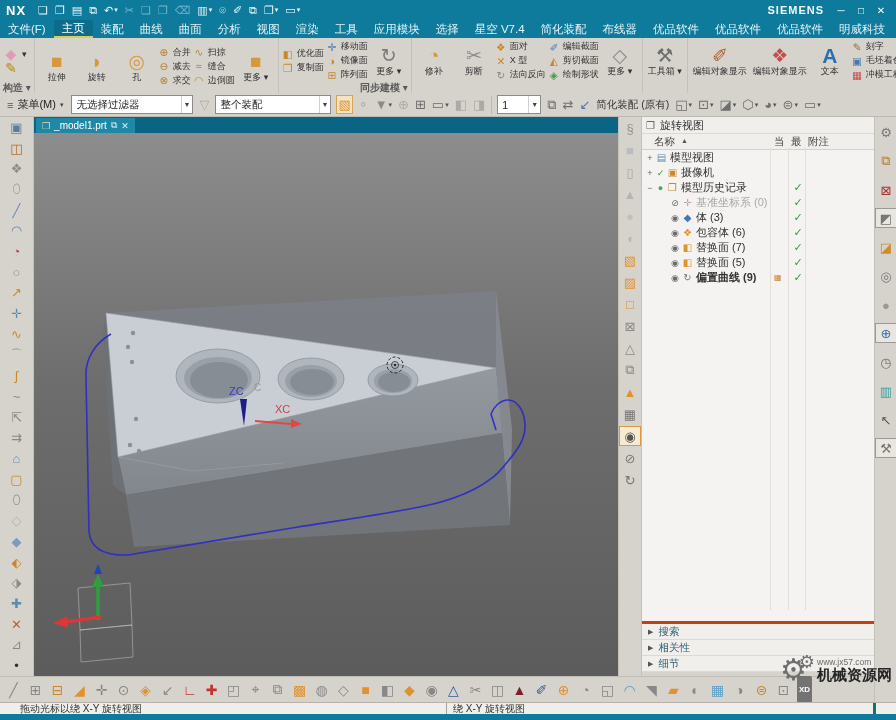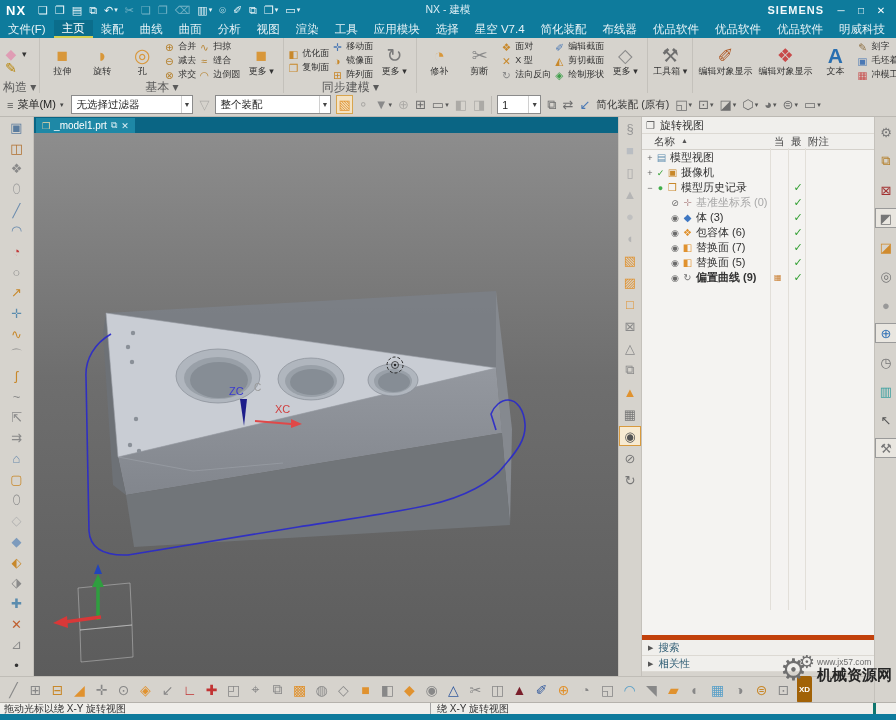--- a/index.html
+++ b/index.html
@@ -16,21 +16,21 @@
   .brand{font-weight:bold;font-size:11px;letter-spacing:1px;color:#f2f8fa;}
   .winbtn{font-size:10px;color:#fff;width:14px;text-align:center;}
   
   .menubar{position:absolute;top:20px;left:0;width:896px;height:18px;background:#0e7b9c;display:flex;align-items:stretch;color:#e6f2f6;font-size:11.5px;z-index:9;}
   .menu-item{padding:0 8px;display:flex;align-items:center;white-space:nowrap;}
   .menu-item.active{background:#0b6d8b;color:#fff;border-bottom:2px solid #d3d052;padding-bottom:0;}
   
   .ribbon{position:absolute;top:38px;left:0;width:896px;height:55px;background:#d6d3cd;border-bottom:1px solid #b9b6b0;display:flex;z-index:8;}
   .rgroup{display:flex;flex-direction:column;border-right:1px solid #c4c1bb;padding:1px 3px 0 3px;}
   .rgc{flex:1;display:flex;align-items:stretch;gap:2px;}
-  .rgl{height:11px;font-size:12px;color:#5a5a5a;text-align:center;line-height:11px;white-space:nowrap;}
+  .rgl{height:11px;font-size:10px;color:#5a5a5a;text-align:right;line-height:11px;white-space:nowrap;font-weight:bold;}
   .rbig{min-width:34px;display:flex;flex-direction:column;align-items:center;justify-content:center;padding:0 2px;}
   .rbig .g{font-size:19px;line-height:21px;}
   .rbig .g.txt{font-size:21px;font-weight:bold;}
   .rbig .l{font-size:9px;color:#333;white-space:nowrap;line-height:10px;}
   .rcol{display:flex;flex-direction:column;justify-content:center;}
   .rsmall{display:flex;align-items:center;gap:3px;height:14px;font-size:9px;color:#333;white-space:nowrap;}
   .rsmall .g{font-size:10.5px;width:12px;text-align:center;}
   .rsmall.noLabel .g{font-size:14px;width:16px;}
   
   .quickbar{position:absolute;top:93px;left:0;width:896px;height:24px;background:#d6d3cd;border-bottom:1px solid #bcb9b3;display:flex;align-items:center;gap:5px;padding-left:4px;box-sizing:border-box;z-index:8;}
@@ -71,30 +71,30 @@
   .nrow{height:15px;display:flex;align-items:center;position:relative;white-space:nowrap;}
   .nrow .exp{width:10px;text-align:center;font-size:9px;color:#666;}
   .nrow .eye{width:12px;text-align:center;font-size:9px;color:#6a6a6a;}
   .nrow .pre{width:11px;text-align:center;font-size:9px;}
   .nrow .ticon{width:13px;text-align:center;font-size:10px;}
   .nrow .lb{margin-left:2px;font-size:11px;}
   .nrow .lb.muted{color:#a8a8a8;}
   .nrow .lb.bold{font-weight:bold;}
   .nrow .chk{position:absolute;left:150px;width:14px;text-align:center;color:#2f9e2f;font-weight:bold;font-size:11px;}
   .nrow .badge{position:absolute;left:133px;width:10px;font-size:8px;color:#c87a2a;}
-  .nav-sections{position:absolute;left:0;right:0;bottom:0;border-top:5px solid #c2410c;background:#f0efec;}
+  .nav-sections{position:absolute;left:0;right:0;bottom:0;border-top:3px solid #c2410c;background:#f0efec;}
   .nsec{height:15px;display:flex;align-items:center;gap:5px;padding-left:7px;border-bottom:1px solid #dcd9d3;}
   .nsec .tri{font-size:7px;color:#555;}
   .nsec .lb{font-size:10.5px;color:#2e5d74;}
   
   .bbar{position:absolute;left:0;top:676px;width:874px;height:26px;background:#d6d3cd;border-top:1px solid #c0bdb7;display:flex;align-items:center;gap:5px;padding-left:5px;box-sizing:border-box;z-index:6;}
   .bbar .gi{font-size:14px;color:#777;width:17px;text-align:center;}
-  .xd-badge{background:#a16207;color:#fff;font-size:8px;font-weight:bold;padding:9px 2px;border-radius:2px;}
+  .xd-badge{background:#737373;color:#fff;font-size:8px;font-weight:bold;padding:9px 2px;border-radius:2px;}
   .statusbar{position:absolute;left:0;top:702px;width:896px;height:12px;background:#efeeea;border-top:1px solid #b5b2ac;display:flex;font-size:10px;color:#333;z-index:6;}
-  .st-left{width:426px;padding-left:4px;border-right:1px solid #a3a3a3;display:flex;align-items:center;}
+  .st-left{width:426px;padding-left:20px;border-right:1px solid #a3a3a3;display:flex;align-items:center;}
   .st-right{flex:1;padding-left:6px;display:flex;align-items:center;border-right:3px solid #0f766e;}
   .st-end{width:20px;}
   .teal-strip{position:absolute;left:0;top:714px;width:896px;height:6px;background:#0e7b9c;z-index:6;}
   
   .watermark{position:absolute;right:4px;top:655px;display:flex;align-items:center;gap:2px;z-index:40;pointer-events:none;}
   .watermark .gear{font-size:30px;color:#6f6f6f;line-height:30px;}
   .wm-txt{display:flex;flex-direction:column;align-items:flex-start;}
   .wm-url{font-size:8.5px;color:#6b6b6b;}
   .wm-name{font-size:15px;font-weight:bold;color:#252525;line-height:16px;}
 </style>
@@ -147,21 +147,20 @@
       </div>
       <div class="gi">
         <span>❐</span>
         <span class="arr">▾</span>
       </div>
       <div class="gi">
         <span>▭</span>
         <span class="arr">▾</span>
       </div>
     </div>
-  <div class="win-title">NX - 建模</div>
   <div class="tb-right">
     <div class="brand">SIEMENS</div>
     <div id="winbtns" style="display:flex;gap:6px;">
         <span class="winbtn">─</span>
         <span class="winbtn">□</span>
         <span class="winbtn">✕</span>
       </div>
   </div>
 </div>
 
@@ -245,21 +244,20 @@
           <div class="rsmall">
             <span class="g" style="color: rgb(181, 129, 46);">◠</span>
             <span class="l">边倒圆</span>
           </div>
         </div>
         <div class="rbig">
           <div class="g" style="color: rgb(216, 151, 58);">■</div>
           <div class="l">更多 ▾</div>
         </div>
       </div>
-      <div class="rgl">基本 ▾</div>
     </div>
     <div class="rgroup">
       <div class="rgc">
         <div class="rcol">
           <div class="rsmall">
             <span class="g" style="color: rgb(200, 136, 42);">◧</span>
             <span class="l">优化面</span>
           </div>
           <div class="rsmall">
             <span class="g" style="color: rgb(200, 136, 42);">❐</span>
@@ -813,20 +811,24 @@
       </div>
     </div>
   <div class="nav-sections" id="nav-sections">
       <div class="nsec">
         <span class="tri">▶</span>
         <span class="lb">搜索</span>
       </div>
       <div class="nsec">
         <span class="tri">▶</span>
         <span class="lb">相关性</span>
+      </div>
+      <div class="nsec">
+        <span class="tri">▶</span>
+        <span class="lb">细节</span>
       </div>
     </div>
 </div>
 
 <div class="bbar" id="bottom-bar">
     <div class="gi"><span style="color: rgb(136, 136, 136);">╱</span></div>
     <div class="gi"><span style="color: rgb(136, 136, 136);">⊞</span></div>
     <div class="gi"><span style="color: rgb(200, 136, 42);">⊟</span></div>
     <div class="gi"><span style="color: rgb(224, 146, 47);">◢</span></div>
     <div class="gi"><span style="color: rgb(136, 136, 136);">✛</span></div>

